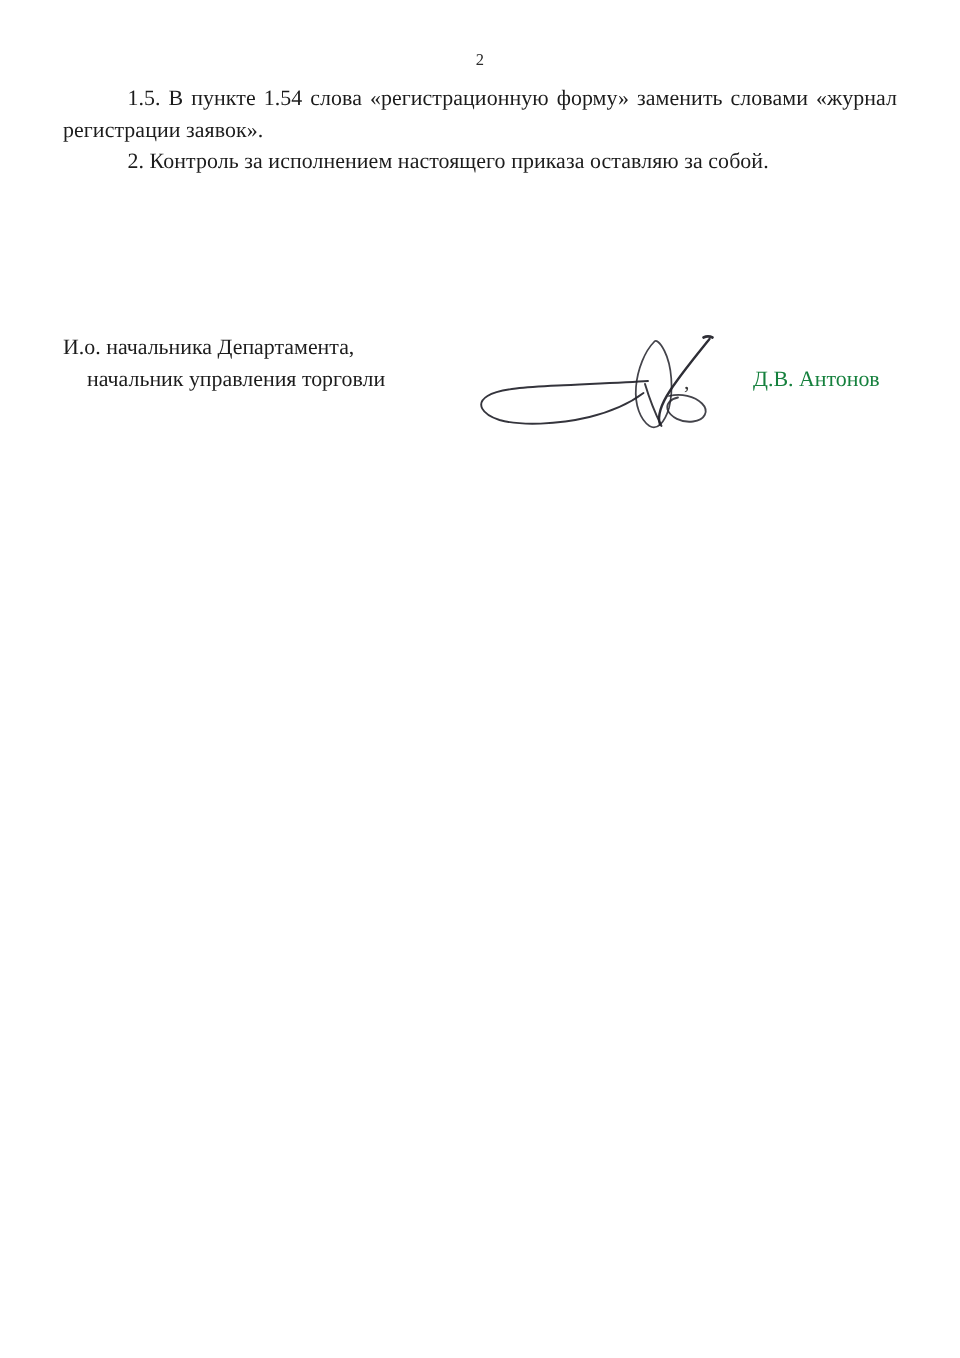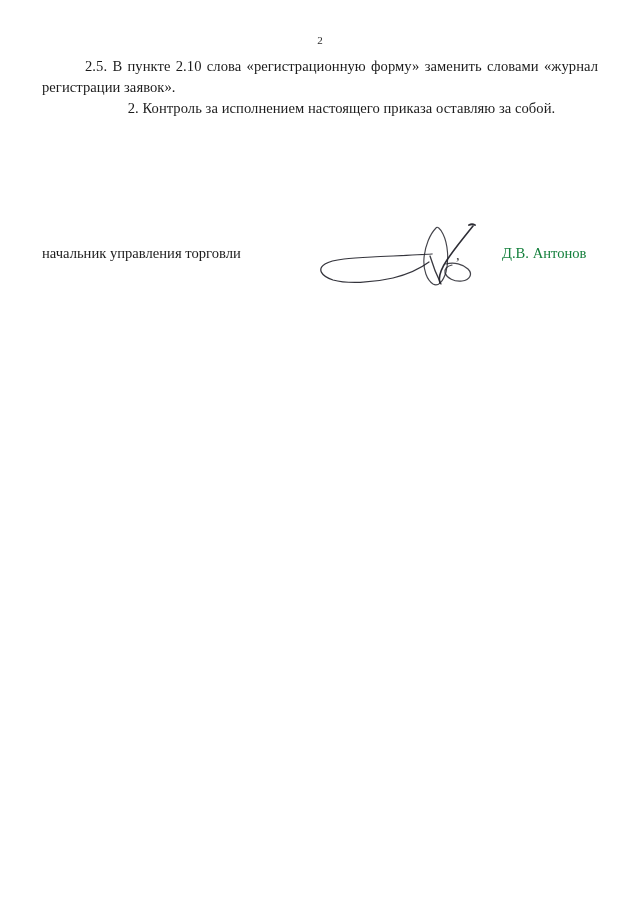--- a/index.html
+++ b/index.html
@@ -49,21 +49,21 @@
     line-height: 21px;
     text-align: justify;
     text-indent: 43px;
     margin: 0;
     color: #1c1c1c;
     letter-spacing: 0.05px;
     -webkit-font-smoothing: none;
   }
 
   .para.last-full {
-    text-align: center;
+    text-align: left;
   }
 
   .signature-block {
     position: absolute;
     left: 42px;
     top: 222px;
     width: 556px;
     height: 80px;
   }
 
@@ -71,20 +71,21 @@
     position: absolute;
     left: 0;
     top: 0;
     font-size: 14.6px;
     line-height: 21px;
     white-space: nowrap;
     color: #1c1c1c;
   }
   .sig-role-line2 {
     top: 21px;
+    margin-left: 16px;
   }
 
   .sig-comma {
     position: absolute;
     left: 414px;
     top: 23px;
     font-size: 14.6px;
     line-height: 21px;
     color: #3a3a3a;
   }
@@ -120,26 +121,27 @@
   }
 </style>
 </head>
 <body>
 
 <div class="page">
 
   <div class="page-number">2</div>
 
   <div class="body-block">
-    <p class="para">2.5. В пункте 2.10 слова «регистрационную форму» заменить словами «журнал регистрации заявок».</p>
+    <p class="para">1.5. В пункте 1.54 слова «регистрационную форму» заменить словами «журнал регистрации заявок».</p>
     <p class="para last-full">2. Контроль за исполнением настоящего приказа оставляю за собой.</p>
   </div>
 
   <div class="signature-block">
 
+    <div class="sig-role">И.о. начальника Департамента,</div>
 
     <div class="sig-role sig-role-line2">начальник управления торговли</div>
 
     <div class="signature-mark">
       <svg viewBox="0 0 200 78" xmlns="http://www.w3.org/2000/svg" aria-hidden="true">
         <path d="M135 36 C 120 37, 95 38, 75 39 C 55 40, 36 41, 28 46 C 20 51, 24 58, 36 62 C 50 66, 75 65, 96 60 C 112 56, 124 50, 132 44" stroke-width="1.25" opacity="0.92"></path>
         <path d="M139 10 C 133 16, 128 28, 127 40 C 126 52, 130 62, 136 66 C 141 69, 146 64, 149 54 C 152 42, 151 26, 146 16 C 143 10, 140 8, 139 10 Z" stroke-width="1.15" opacity="0.85"></path>
         <path d="M133 38 C 136 48, 140 58, 144 66" stroke-width="1.3" opacity="0.9"></path>
         <path d="M176 8 C 168 18, 158 30, 150 42 C 144 51, 141 59, 143 65" stroke-width="1.6" opacity="0.95"></path>
         <path d="M149 46 C 157 44, 166 46, 171 51 C 176 56, 173 62, 165 63 C 157 64, 150 60, 148 55 C 147 51, 150 48, 155 47" stroke-width="1.2" opacity="0.85"></path>

